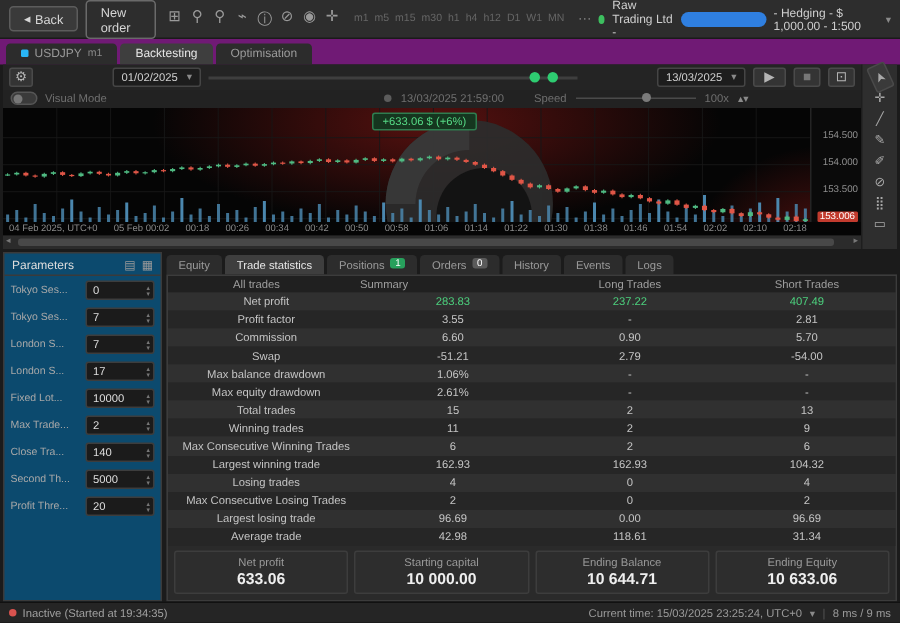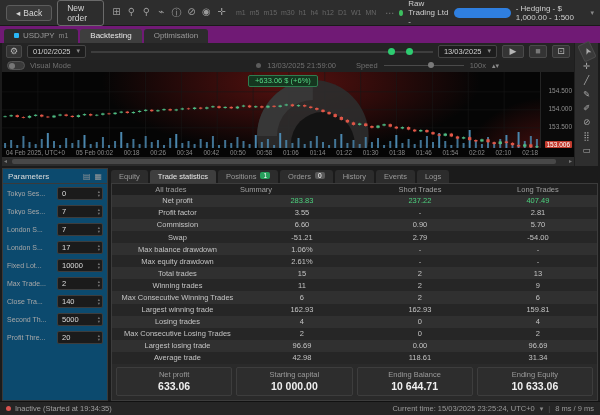--- a/index.html
+++ b/index.html
@@ -29,21 +29,21 @@
   .sym-dot { width:5px; height:5px; background:#29b6f6; border-radius:1px; }
   .sym-tf { color:#8a8a8a; font-size:7px; }
 
   
   .midwrap { display:flex; flex:none; height:123px; padding:0 2px; }
   .mid-left { flex:1; display:flex; flex-direction:column; min-width:0; }
   .controls { height:17px; background:#242424; display:flex; align-items:center; gap:5px; padding:0 4px; }
   .iconbtn { background:#343434; border:1px solid #4a4a4a; border-radius:2px; color:#b5b5b5;
     font-size:9px; height:13px; min-width:16px; display:flex; align-items:center; justify-content:center; cursor:pointer; }
   .select { background:#1d1d1d; border:1px solid #454545; border-radius:2px; height:13px;
-    display:flex; align-items:center; gap:6px; font-size:7.5px; color:#cfcfcf; padding:0 5px; cursor:pointer; }
+    display:flex; align-items:center; gap:6px; font-size:7.5px; color:#cfcfcf; padding:0 5px; cursor:pointer;margin-left:48px; }
   .slider { flex:1; height:13px; position:relative; cursor:pointer; }
   .slider .track { position:absolute; left:0; right:0; top:6px; height:2px; background:#3e3e3e; }
   .handle { position:absolute; top:3px; width:7px; height:7px; border-radius:50%; background:#2ecc71; cursor:grab; }
 
   .visualrow { height:12px; background:#222; display:flex; align-items:center; gap:5px; padding:0 5px;
     font-size:7.5px; color:#6f6f6f; }
   .toggle { width:18px; height:9px; border-radius:5px; background:#3a3a3a; border:1px solid #555;
     position:relative; cursor:pointer; }
   .toggle .knob { position:absolute; left:1px; top:1px; width:6px; height:6px; border-radius:50%; background:#777; }
   .vr-center { margin-left:auto; margin-right:70px; display:flex; align-items:center; gap:6px; }
@@ -632,22 +632,22 @@
             <span>Events</span>
           </div>
           <div class="stab">
             <span>Logs</span>
           </div>
         </div>
       <div class="stats-body">
         <div class="thead">
             <div class="hc cell c-val">All trades</div>
             <div class="hc cell c-label">Summary</div>
+            <div class="hc cell c-val">Long Trades</div>
             <div class="hc cell c-val">Short Trades</div>
-            <div class="hc cell c-val">Long Trades</div>
           </div>
         <div class="trows">
             <div class="trow even green">
               <div class="cell c-label">Net profit</div>
               <div class="cell c-val">283.83</div>
               <div class="cell c-val">237.22</div>
               <div class="cell c-val">407.49</div>
             </div>
             <div class="trow odd">
               <div class="cell c-label">Profit factor</div>
@@ -694,21 +694,21 @@
             <div class="trow even">
               <div class="cell c-label">Max Consecutive Winning Trades</div>
               <div class="cell c-val">6</div>
               <div class="cell c-val">2</div>
               <div class="cell c-val">6</div>
             </div>
             <div class="trow odd">
               <div class="cell c-label">Largest winning trade</div>
               <div class="cell c-val">162.93</div>
               <div class="cell c-val">162.93</div>
-              <div class="cell c-val">159.81</div>
+              <div class="cell c-val">104.32</div>
             </div>
             <div class="trow even">
               <div class="cell c-label">Losing trades</div>
               <div class="cell c-val">4</div>
               <div class="cell c-val">0</div>
               <div class="cell c-val">4</div>
             </div>
             <div class="trow odd">
               <div class="cell c-label">Max Consecutive Losing Trades</div>
               <div class="cell c-val">2</div>

